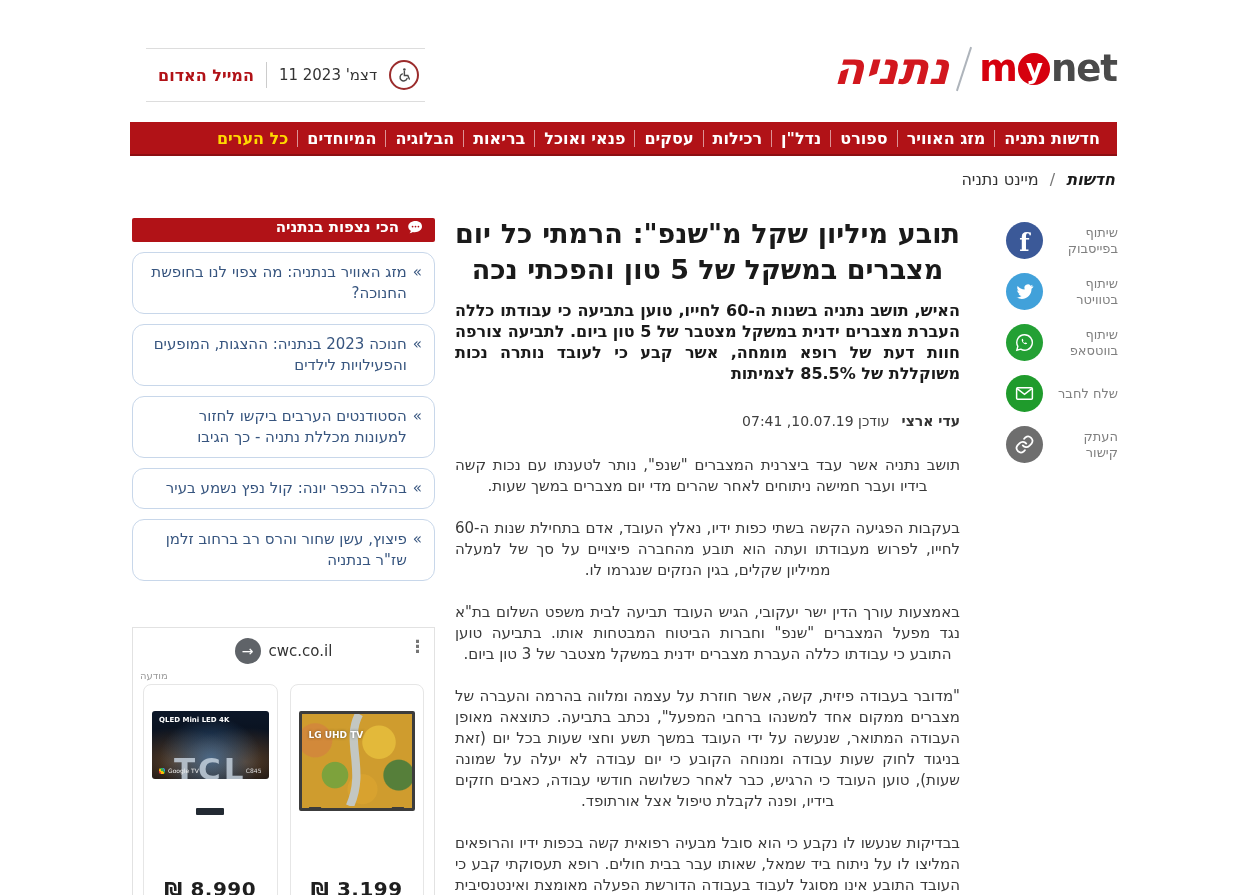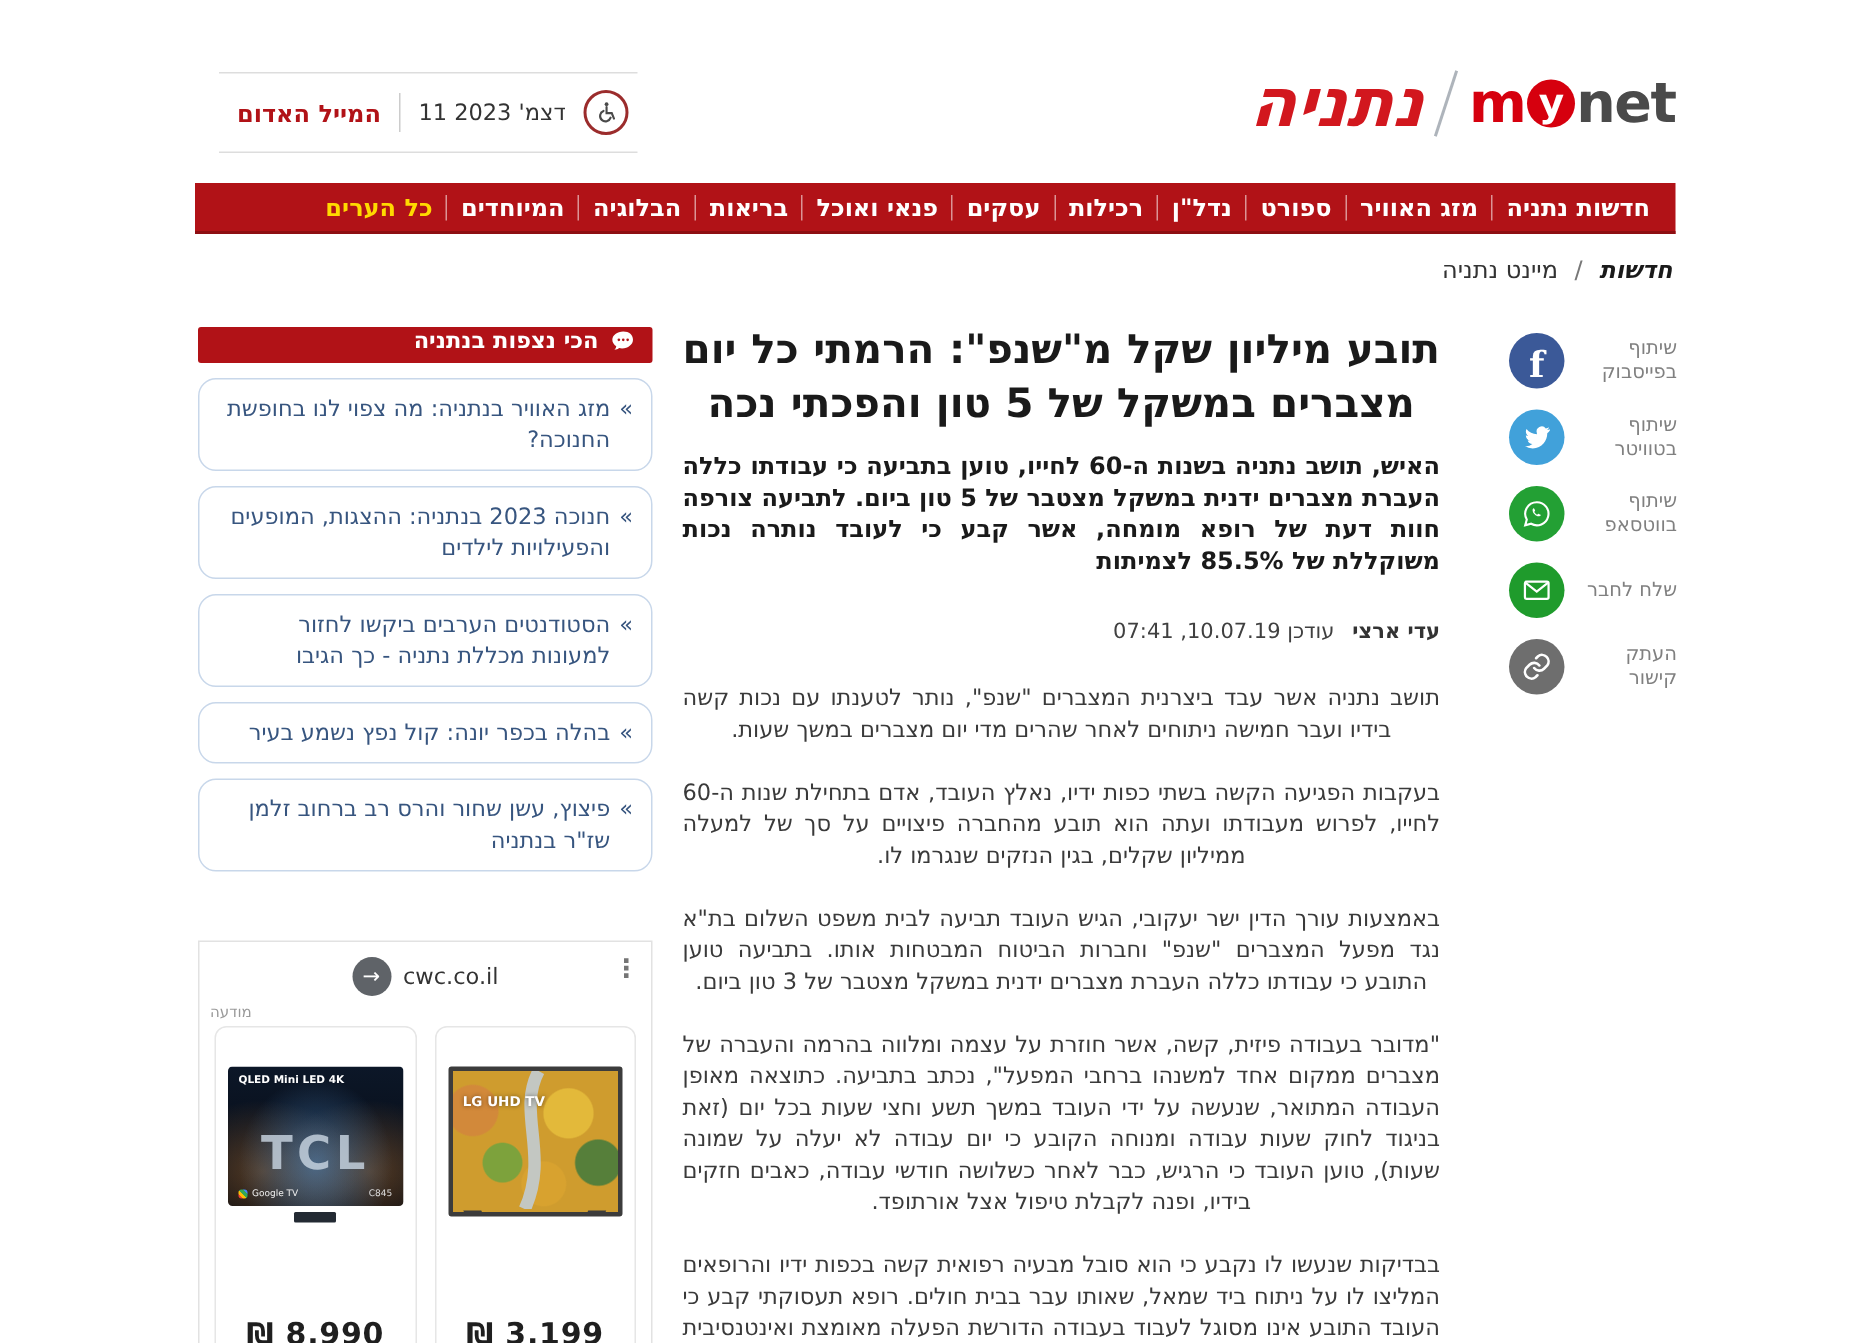--- a/index.html
+++ b/index.html
@@ -67,21 +67,21 @@
   
   .ad { position:relative; margin-top:46px; border:1px solid #e2e2e2; background:#fff; height:352px; padding:8px 10px; direction:ltr; }
   .ad-flag { position:absolute; top:5px; left:7px; font-size:10px; color:#9a9a9a;margin-top:37px; }
   .ad-head { display:flex; align-items:center; justify-content:center; gap:8px; height:30px; cursor:pointer; }
   .ad-go { width:26px; height:26px; border-radius:50%; background:#5f6368; color:#fff; display:flex; align-items:center; justify-content:center; font-size:14px; }
   .ad-domain { font-size:15px; color:#333; }
   .ad-dots { position:absolute; top:8px; right:8px; color:#757575; font-size:17px; font-weight:bold; cursor:pointer; letter-spacing:0; }
   .ad-cards { display:flex; gap:12px; margin-top:18px; }
   .ad-card { flex:1; border:1px solid #e6e6e6; border-radius:8px; height:228px; padding:26px 8px 10px; display:flex; flex-direction:column; align-items:center; cursor:pointer; background:#fff; }
   .tvwrap { width:100%; height:104px; position:relative; }
-  .tv-tcl { width:100%; height:93px; border-radius:3px; position:relative; overflow:hidden;
+  .tv-tcl { width:100%; height:68px; border-radius:3px; position:relative; overflow:hidden;
             background: radial-gradient(ellipse at 50% 70%, rgba(80,140,200,.6), transparent 62%),
                         radial-gradient(ellipse at 20% 75%, rgba(200,130,60,.4), transparent 48%),
                         radial-gradient(ellipse at 80% 75%, rgba(200,130,60,.4), transparent 48%),
                         linear-gradient(#0c1728,#05080f); }
   .tv-tcl .tagline { position:absolute; top:5px; left:7px; font-size:7px; font-weight:bold; color:#fff; }
   .tv-tcl .big { position:absolute; top:40px; width:100%; text-align:center; font-size:31px; font-weight:bold;
                  color:rgba(200,212,224,.82); letter-spacing:3px; }
   .tv-tcl .fl { position:absolute; bottom:5px; left:7px; font-size:6px; color:#eee; display:flex; gap:3px; align-items:center; }
   .gdot { width:6px; height:6px; border-radius:2px; background:linear-gradient(45deg,#ea4335 25%,#fbbc05 25% 50%,#34a853 50% 75%,#4285f4 75%); }
   .tv-tcl .fr { position:absolute; bottom:5px; right:7px; font-size:6px; color:#ddd; }

